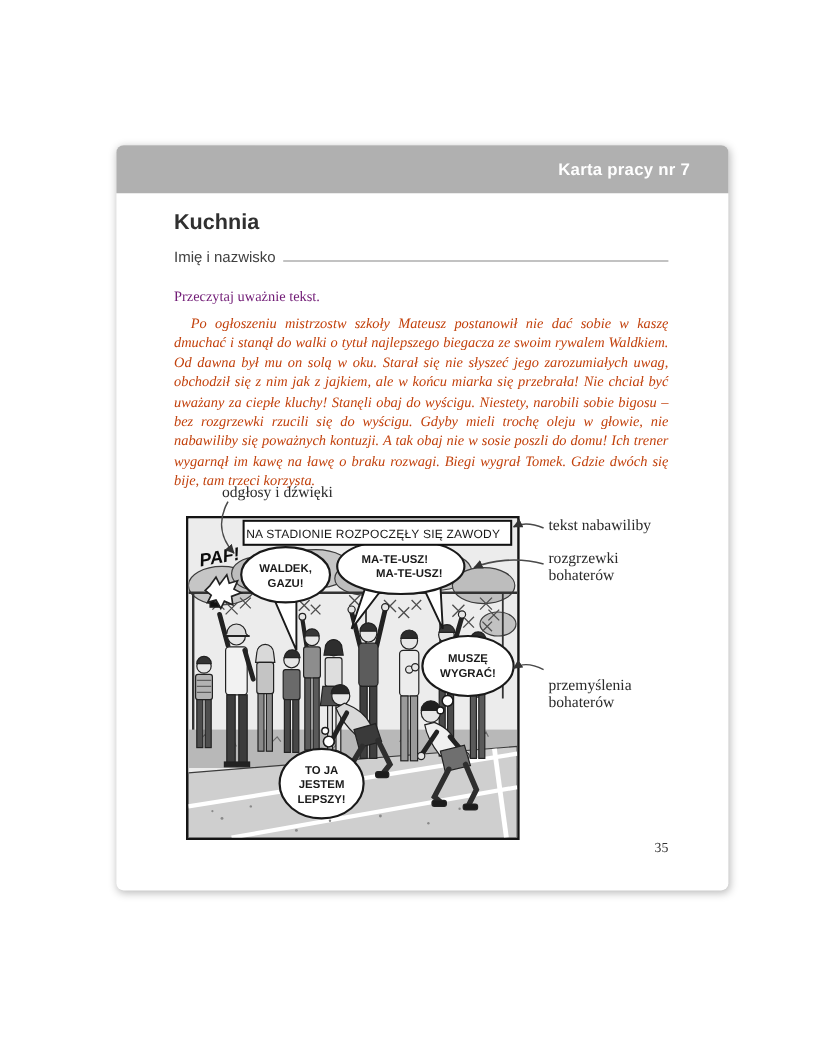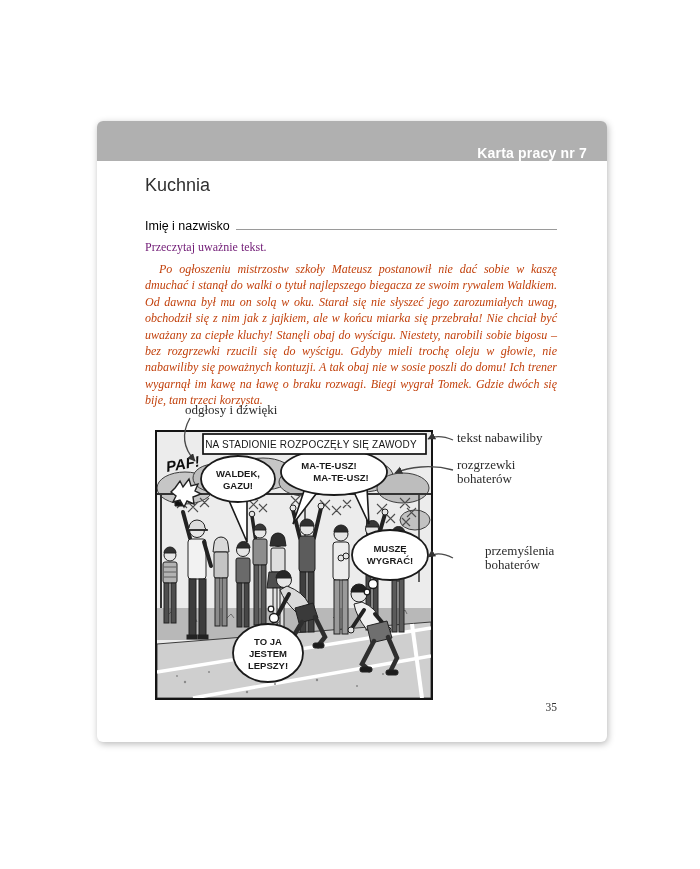--- a/index.html
+++ b/index.html
@@ -8,57 +8,57 @@
 
   .page {
     position: absolute; left: 97px; top: 121px; width: 510px; height: 621px;
     background: #ffffff; border-radius: 6px;
     box-shadow: 1px 2px 7px rgba(0,0,0,0.28);
     overflow: visible;
   }
   .band {
     position: absolute; left: 0; top: 0; width: 510px; height: 40px;
     background: #b0b0b0; border-radius: 6px 6px 0 0;
-    display: flex; align-items: flex-end; justify-content: flex-end;
-    padding-right: 20px;
+    display: flex; align-items: center; justify-content: flex-end;
+    padding-right: 32px;
   }
   .band-label {
     font-family: "Liberation Sans", sans-serif; font-weight: bold;
     font-size: 14px; color: #ffffff; letter-spacing: 0.2px;
   }
   .title {
     position: absolute; left: 48px; top: 54px;
-    font-family: "Liberation Sans", sans-serif; font-weight: normal;
+    font-family: "Liberation Sans", sans-serif; font-weight: bold;
     font-size: 18px; color: #303030;
   }
   .name-row {
-    position: absolute; left: 48px; top: 96px; width: 412px;
+    position: absolute; left: 48px; top: 84px; width: 412px;
     display: flex; align-items: baseline;
-    font-family: "Liberation Sans", sans-serif; font-size: 12.5px; color: #000000;
+    font-family: "Liberation Sans", sans-serif; font-size: 12.5px; color: #404040;
   }
   .name-line { flex: 1; border-bottom: 1px solid #9a9a9a; height: 13px; margin-left: 6px; }
 
   .instruction { position: absolute; left: 48px; top: 119px; font-size: 12px; color: #701a75; }
 
   .body-par {
     position: absolute; left: 48px; top: 140px; width: 412px;
     font-size: 12px; line-height: 16.4px; text-align: justify; text-indent: 14px;
     color: #c2410c;
     font-style: italic;
   }
 
   .comic-caption {
     position: absolute; left: 48px; top: 279px; width: 412px;
     text-align: center; font-weight: bold; font-size: 12.5px; color: #161616;
   }
   .lbl { position: absolute; font-size: 13px; color: #2b2b2b; line-height: 13.5px; }
   .lbl-sounds   { left: 88px;  top: 282px; }
   .lbl-narrator { left: 360px; top: 310px; }
   .lbl-speech   { left: 360px; top: 337px; width: 80px; }
-  .lbl-thoughts { left: 360px; top: 423px; width: 90px; margin-left: 28px; }
+  .lbl-thoughts { left: 360px; top: 443px; width: 90px; }
 
   .panel {
     position: absolute; left: 58px; top: 309px; width: 278px; height: 270px;
     border: 2px solid #141414; background: #ececec; z-index: 1;
   }
   .panel svg { display: block; }
 
   .arrows { position: absolute; left: 0; top: 0; width: 510px; height: 621px;
     z-index: 3; pointer-events: none; }
 

